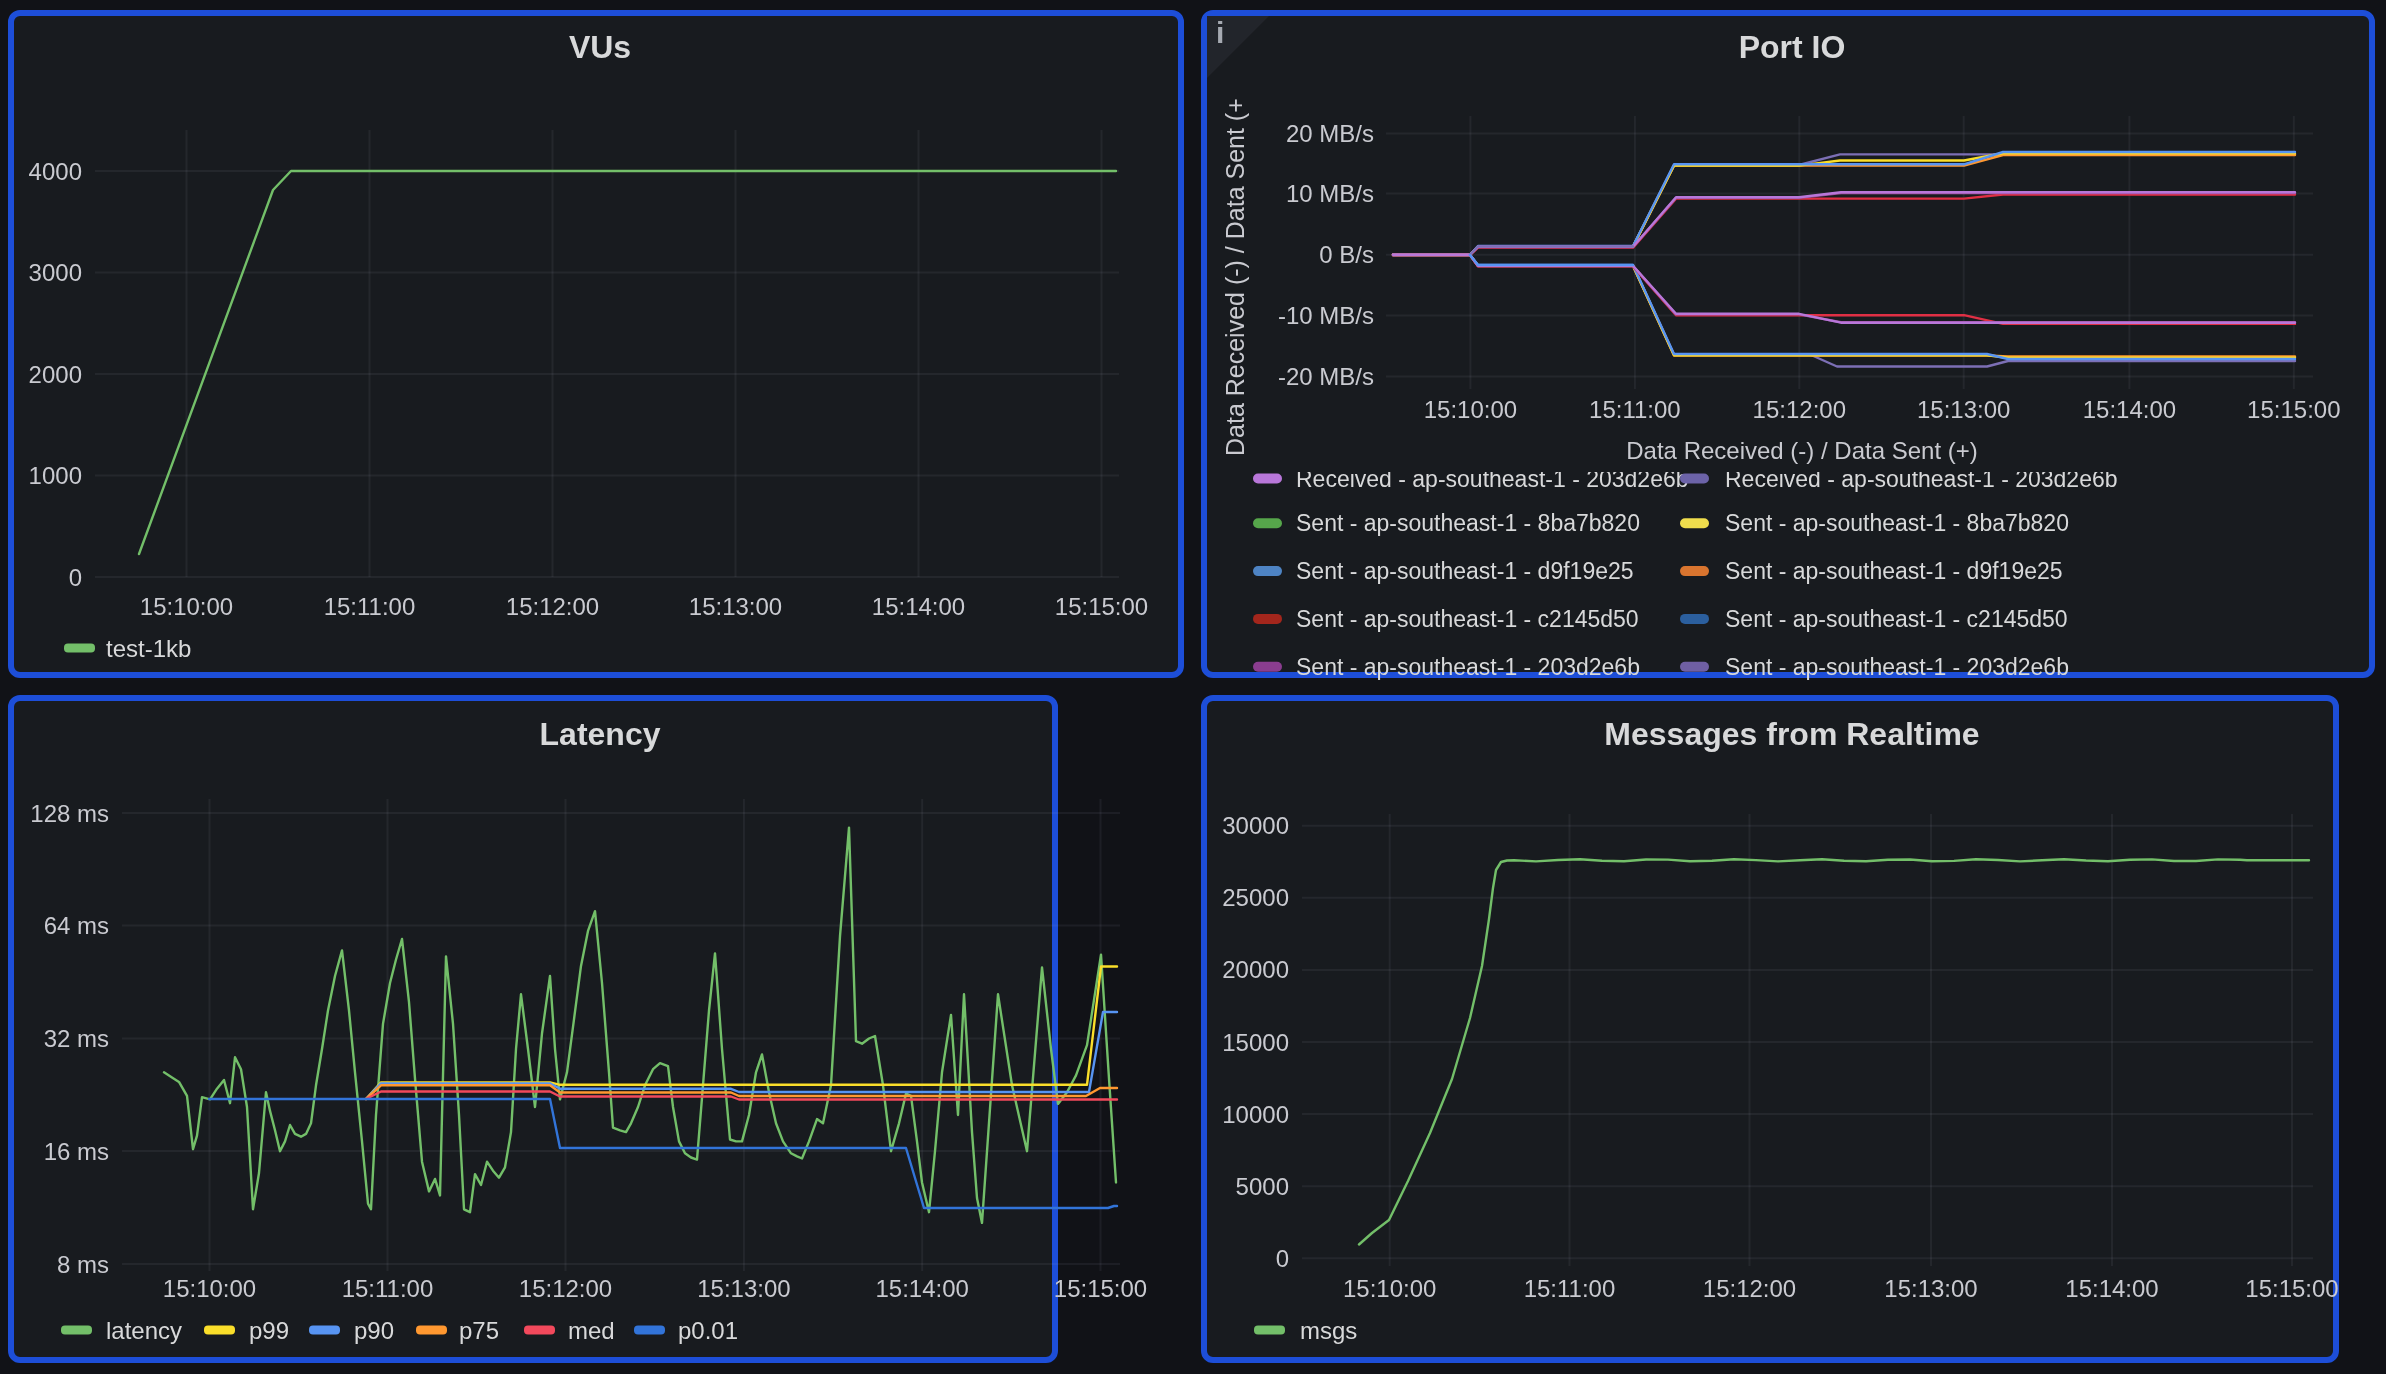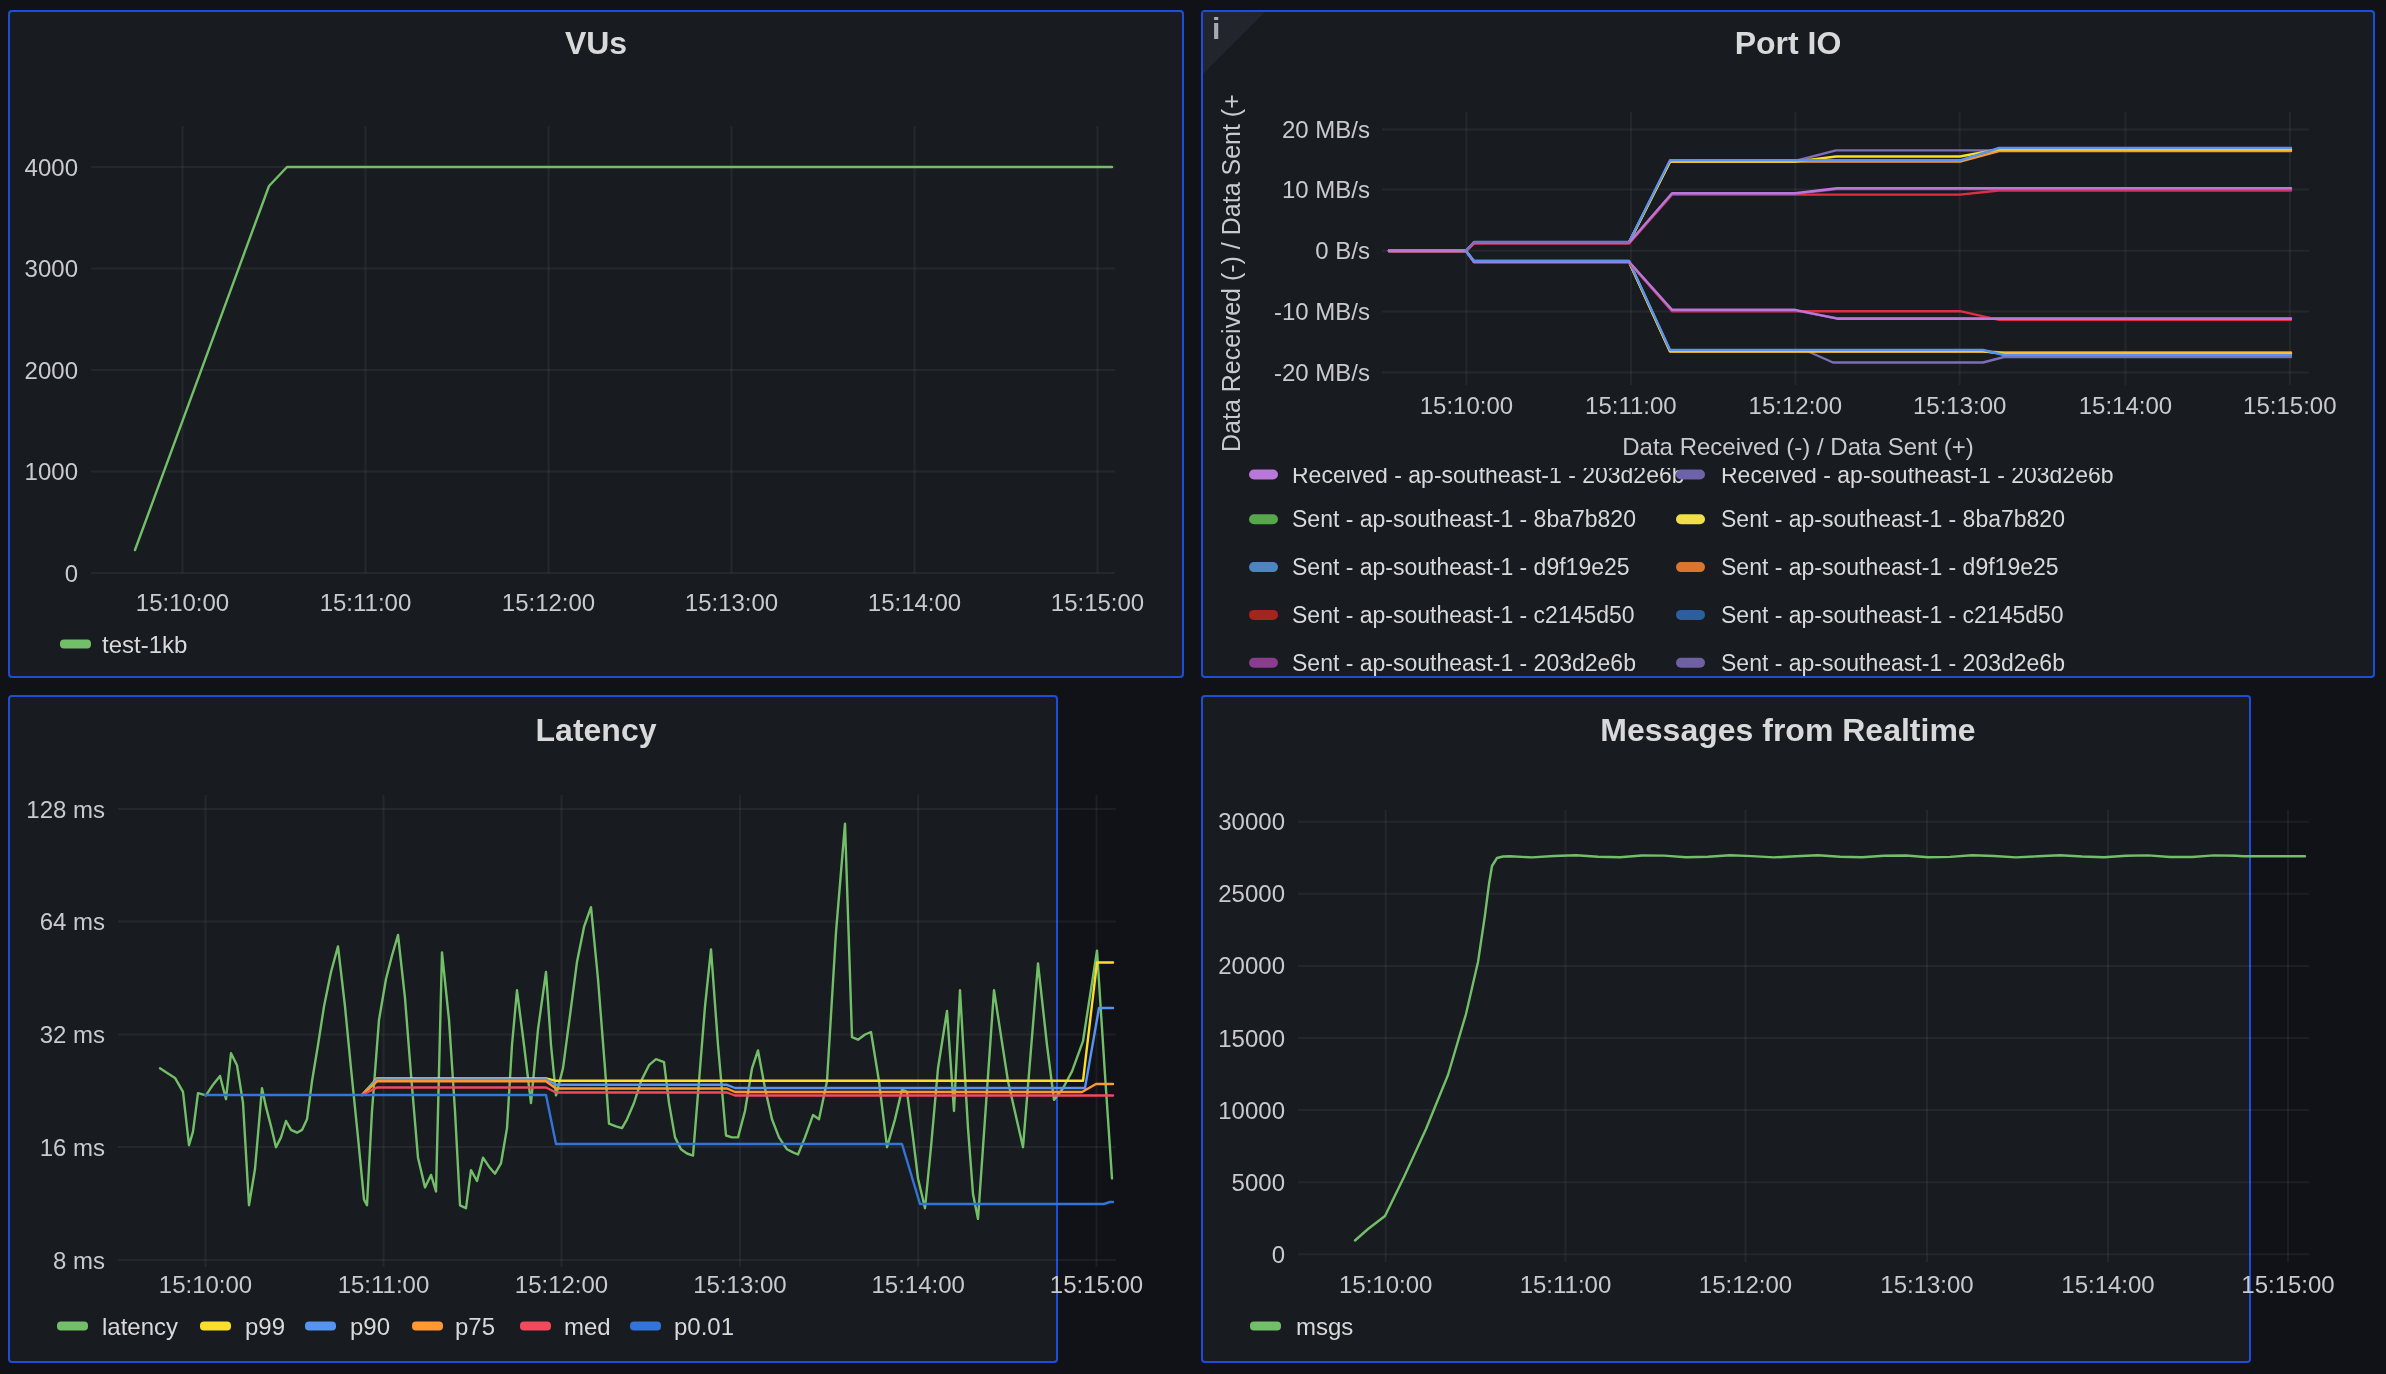--- a/index.html
+++ b/index.html
@@ -1,16 +1,16 @@
 <!DOCTYPE html>
 <html><head><meta charset="utf-8">
 <style>
 html,body{margin:0;padding:0;background:#111217;width:2386px;height:1374px;overflow:hidden;}
 body{font-family:"Liberation Sans", sans-serif;}
-.panel{position:absolute;background:#181b1f;border:2px solid #1d4ed8;border-radius:4px;box-sizing:border-box;}
+.panel{position:absolute;background:#181b1f;border:6px solid #1d4ed8;border-radius:12px;box-sizing:border-box;}
 svg{position:absolute;left:0;top:0;}
 text{font-family:"Liberation Sans", sans-serif;}
 </style></head><body>
 <div class="panel" style="left:8px;top:10px;width:1176px;height:668px;">
 <svg width="1172" height="664" viewBox="2 2 1172 664">
 <text x="588.0" y="33.0" font-size="32" fill="#d8d9da" text-anchor="middle" font-weight="bold" dominant-baseline="central">VUs</text>
 <line x1="83.0" y1="563.0" x2="1107.0" y2="563.0" stroke="rgba(204,204,220,0.072)" stroke-width="2"></line>
 <text x="70.0" y="563.0" font-size="24" fill="#c9cad0" text-anchor="end" font-weight="normal" dominant-baseline="central">0</text>
 <line x1="83.0" y1="461.5" x2="1107.0" y2="461.5" stroke="rgba(204,204,220,0.072)" stroke-width="2"></line>
 <text x="70.0" y="461.5" font-size="24" fill="#c9cad0" text-anchor="end" font-weight="normal" dominant-baseline="central">1000</text>
@@ -147,21 +147,21 @@
 <rect x="297.0" y="626.5" width="31" height="9" rx="4" fill="#5794f2"></rect>
 <text x="342.0" y="631.0" font-size="24" fill="#d8d9da" text-anchor="start" font-weight="normal" dominant-baseline="central">p90</text>
 <rect x="404.0" y="626.5" width="31" height="9" rx="4" fill="#ff9830"></rect>
 <text x="447.0" y="631.0" font-size="24" fill="#d8d9da" text-anchor="start" font-weight="normal" dominant-baseline="central">p75</text>
 <rect x="512.0" y="626.5" width="31" height="9" rx="4" fill="#f2495c"></rect>
 <text x="556.0" y="631.0" font-size="24" fill="#d8d9da" text-anchor="start" font-weight="normal" dominant-baseline="central">med</text>
 <rect x="622.0" y="626.5" width="31" height="9" rx="4" fill="#3274d9"></rect>
 <text x="666.0" y="631.0" font-size="24" fill="#d8d9da" text-anchor="start" font-weight="normal" dominant-baseline="central">p0.01</text>
 </svg>
   </div>
-<div class="panel" style="left:1201px;top:695px;width:1050px;height:668px;padding-left:48px;">
+<div class="panel" style="left:1201px;top:695px;width:1138px;height:668px;padding-left:48px;">
 <svg width="1170" height="664" viewBox="2 2 1170 664">
 <text x="587.0" y="35.0" font-size="32" fill="#d8d9da" text-anchor="middle" font-weight="bold" dominant-baseline="central">Messages from Realtime</text>
 <line x1="97.0" y1="559.3" x2="1108.0" y2="559.3" stroke="rgba(204,204,220,0.072)" stroke-width="2"></line>
 <text x="84.0" y="559.3" font-size="24" fill="#c9cad0" text-anchor="end" font-weight="normal" dominant-baseline="central">0</text>
 <line x1="97.0" y1="487.2" x2="1108.0" y2="487.2" stroke="rgba(204,204,220,0.072)" stroke-width="2"></line>
 <text x="84.0" y="487.2" font-size="24" fill="#c9cad0" text-anchor="end" font-weight="normal" dominant-baseline="central">5000</text>
 <line x1="97.0" y1="415.1" x2="1108.0" y2="415.1" stroke="rgba(204,204,220,0.072)" stroke-width="2"></line>
 <text x="84.0" y="415.1" font-size="24" fill="#c9cad0" text-anchor="end" font-weight="normal" dominant-baseline="central">10000</text>
 <line x1="97.0" y1="343.0" x2="1108.0" y2="343.0" stroke="rgba(204,204,220,0.072)" stroke-width="2"></line>
 <text x="84.0" y="343.0" font-size="24" fill="#c9cad0" text-anchor="end" font-weight="normal" dominant-baseline="central">15000</text>

